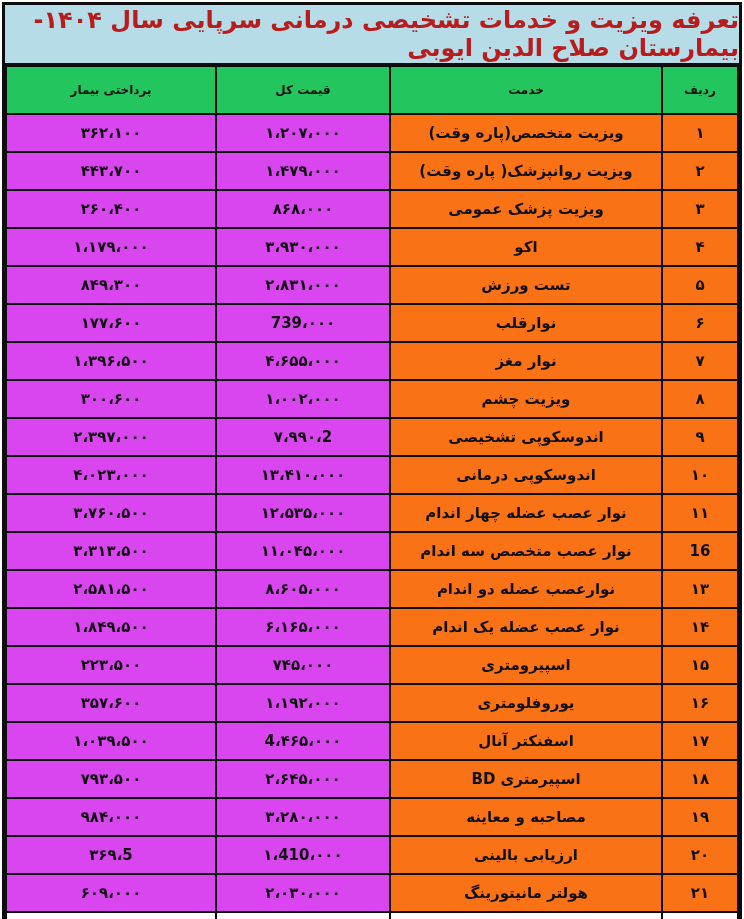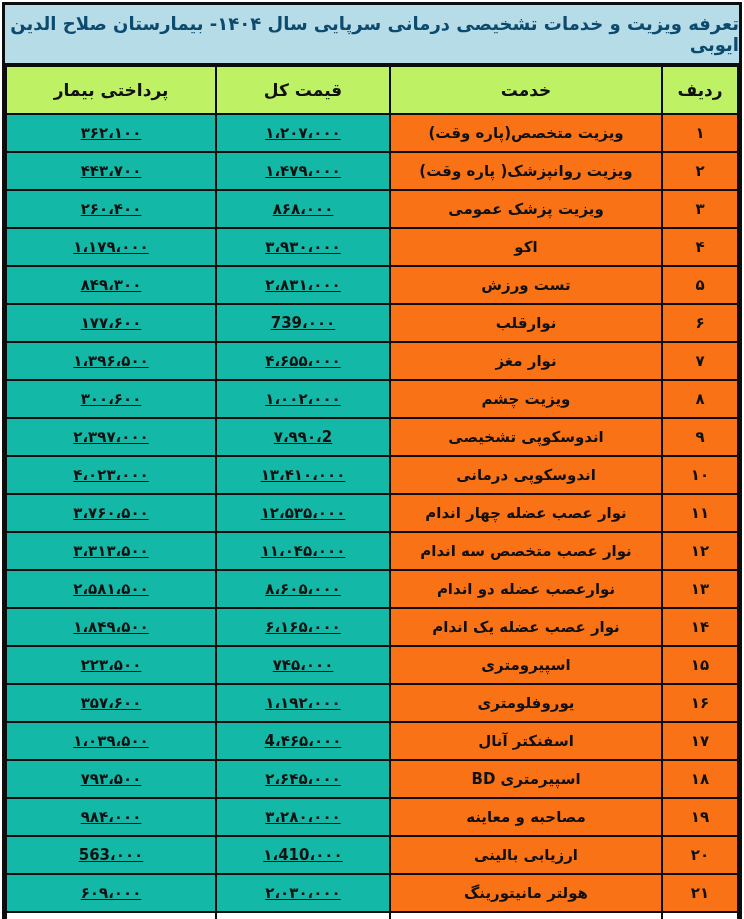--- a/index.html
+++ b/index.html
@@ -17,23 +17,23 @@
     background: #ffffff;
     direction: rtl;
   }
   .title-band {
     height: 60px;
     background: var(--blue, #b6dce8);
     border-bottom: 2px solid #0d0d0d;
     display: flex;
     align-items: center;
     justify-content: center;
-    font-size: 18px;
+    font-size: 24px;
     font-weight: bold;
-    color: #0c4a6e;
+    color: #b91c1c;
     letter-spacing: 0.2px;
   }
   table {
     width: 100%;
     border-collapse: collapse;
     table-layout: fixed;
     direction: rtl;
   }
   col.c-idx   { width: 76px;  }
   col.c-svc   { width: 272px; }
@@ -43,26 +43,26 @@
     border: 2px solid #0d0d0d;
     text-align: center;
     vertical-align: middle;
     font-weight: bold;
     color: #111;
     overflow: hidden;
     white-space: nowrap;
   }
   thead tr { height: 48px; }
   thead th {
-    background: #bef264;
-    font-size: 17px;
+    background: #22c55e;
+    font-size: 12px;
   }
   tbody tr { height: 38px; }
   td.blue  { background: #f97316; font-size: 15px; }
-  td.white { background: #14b8a6; font-size: 15px; text-decoration: underline; }
+  td.white { background: #d946ef; font-size: 15px; }
   tr.partial { height: 12px; }
   tr.partial td { background: #ffffff; border-top: 2px solid #0d0d0d; }
 </style>
 </head>
 <body>
 
 <div class="sheet">
   <div class="title-band">تعرفه ویزیت و خدمات تشخیصی درمانی سرپایی سال ۱۴۰۴- بیمارستان صلاح الدین ایوبی</div>
 
   <table>
@@ -141,21 +141,21 @@
     <td class="white">۱۳،۴۱۰،۰۰۰</td>
     <td class="white">۴،۰۲۳،۰۰۰</td>
   </tr>
         <tr>
     <td class="blue">۱۱</td>
     <td class="blue">نوار عصب عضله چهار اندام</td>
     <td class="white">۱۲،۵۳۵،۰۰۰</td>
     <td class="white">۳،۷۶۰،۵۰۰</td>
   </tr>
         <tr>
-    <td class="blue">۱۲</td>
+    <td class="blue">16</td>
     <td class="blue">نوار عصب متخصص سه اندام</td>
     <td class="white">۱۱،۰۴۵،۰۰۰</td>
     <td class="white">۳،۳۱۳،۵۰۰</td>
   </tr>
         <tr>
     <td class="blue">۱۳</td>
     <td class="blue">نوارعصب عضله دو اندام</td>
     <td class="white">۸،۶۰۵،۰۰۰</td>
     <td class="white">۲،۵۸۱،۵۰۰</td>
   </tr>
@@ -192,21 +192,21 @@
         <tr>
     <td class="blue">۱۹</td>
     <td class="blue">مصاحبه و معاینه</td>
     <td class="white">۳،۲۸۰،۰۰۰</td>
     <td class="white">۹۸۴،۰۰۰</td>
   </tr>
         <tr>
     <td class="blue">۲۰</td>
     <td class="blue">ارزیابی بالینی</td>
     <td class="white">۱،410،۰۰۰</td>
-    <td class="white">563،۰۰۰</td>
+    <td class="white">۳۶۹،5</td>
   </tr>
         <tr>
     <td class="blue">۲۱</td>
     <td class="blue">هولتر مانیتورینگ</td>
     <td class="white">۲،۰۳۰،۰۰۰</td>
     <td class="white">۶۰۹،۰۰۰</td>
   </tr>
         <tr class="partial">
           <td></td>
           <td></td>

